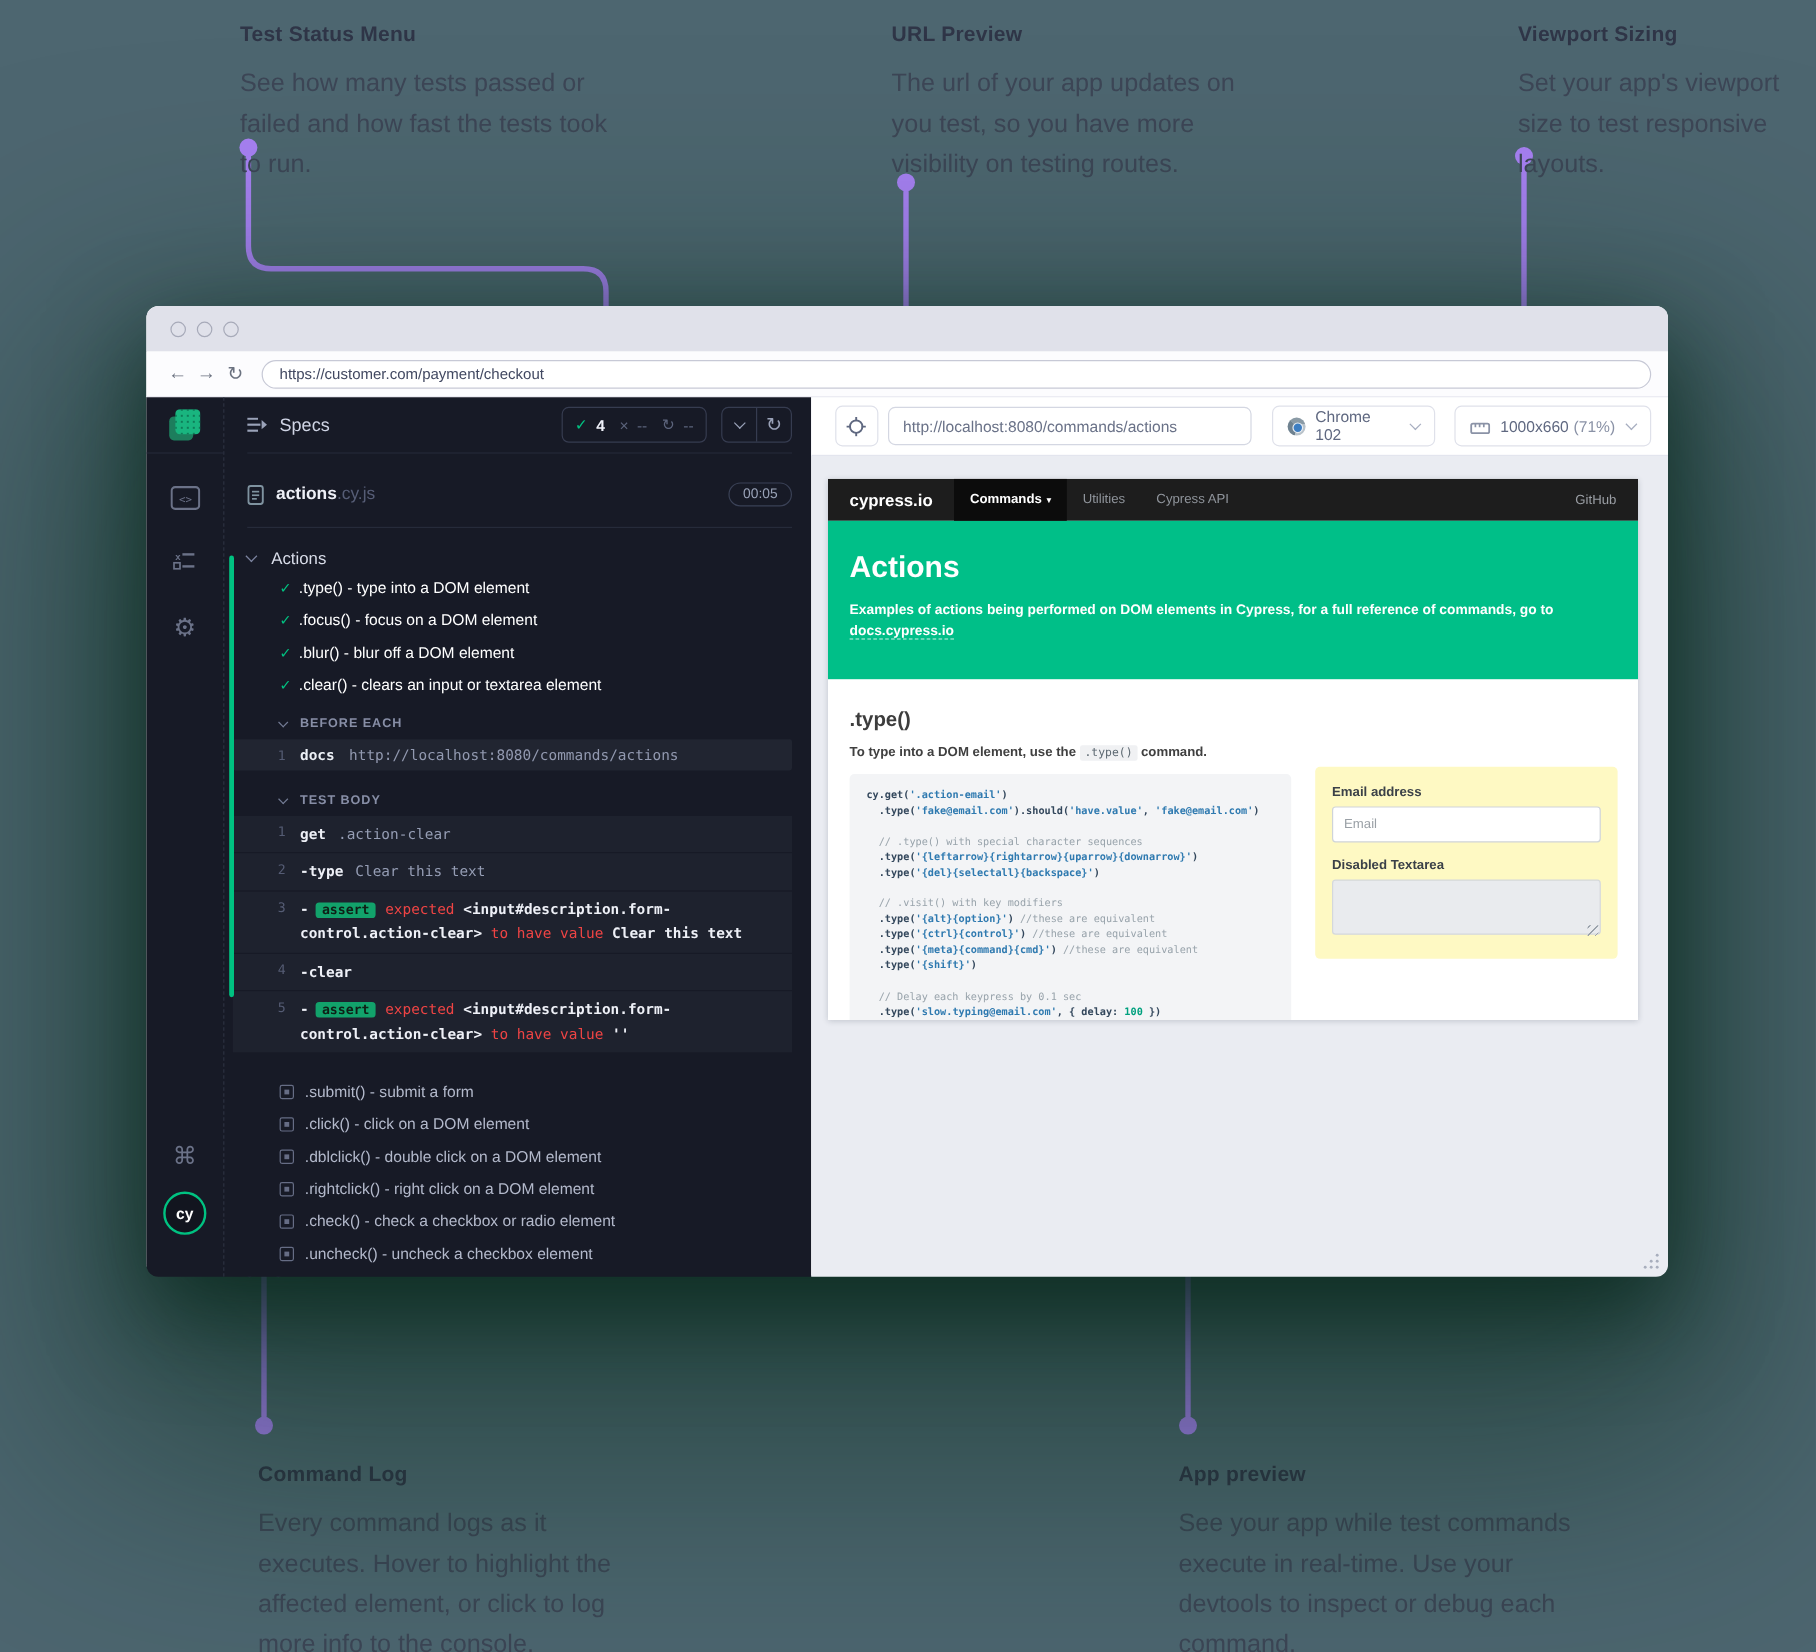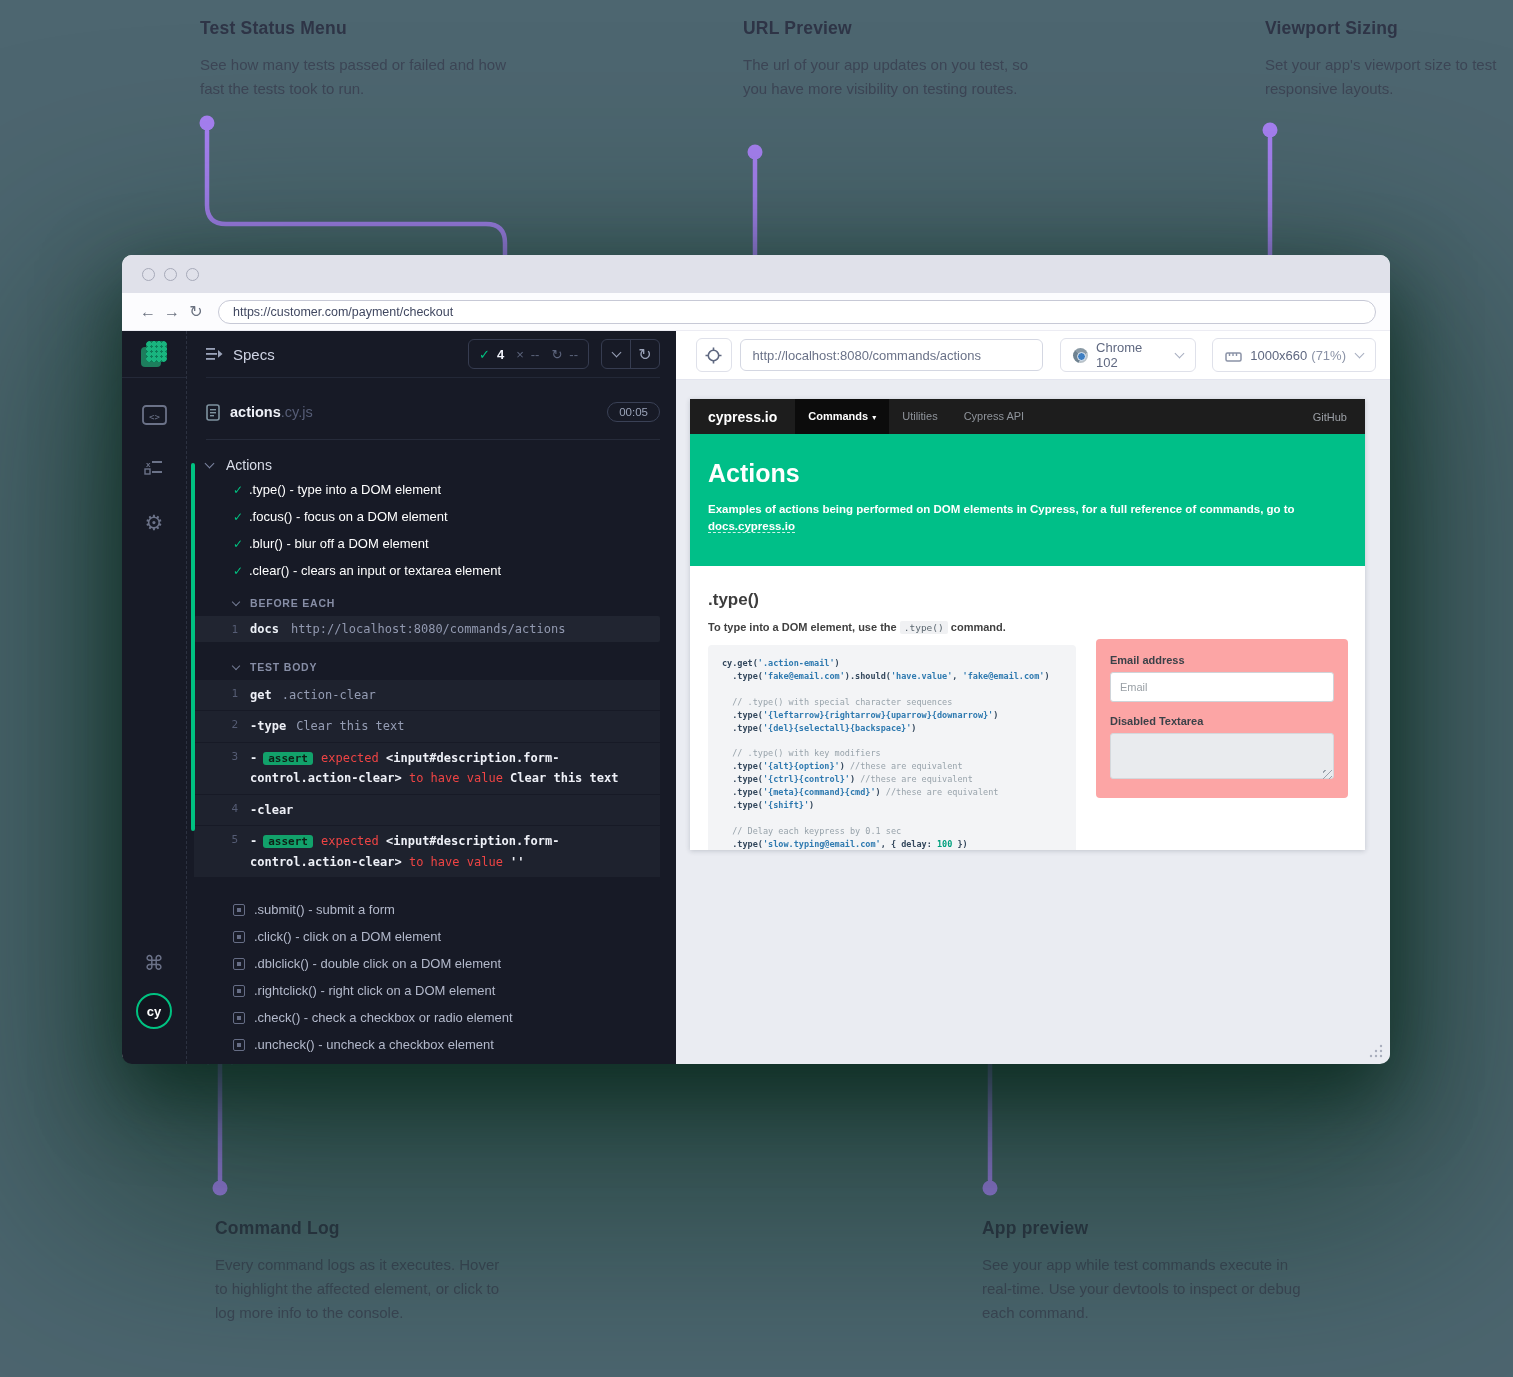--- a/index.html
+++ b/index.html
@@ -1,21 +1,21 @@
 <!DOCTYPE html>
 <html><head>
 <meta charset="utf-8">
 <style>
   html,body{margin:0;padding:0;background:#4d6670;}
   .canvas{position:relative;width:1513px;height:1377px;background:#4d6670;overflow:hidden;
           font-family:"Liberation Sans","DejaVu Sans",sans-serif;}
   
   .anno{position:absolute;}
   .anno h3{margin:0;font-size:17.5px;font-weight:bold;color:#2f3547;letter-spacing:.2px;}
-  .anno p{margin:14px 0 0;font-size:15px;line-height:1.6;color:#3d4656;}
+  .anno p{margin:14px 0 0;font-size:21px;line-height:1.6;color:#3d4656;}
   .arrows{position:absolute;left:0;top:0;pointer-events:none;}
   
   .window{position:absolute;left:122px;top:255px;width:1268px;height:808px;border-radius:10px;
           background:#fff;box-shadow:0 30px 80px rgba(8,40,28,.85),0 90px 220px 60px rgba(10,45,30,.55);}
   .titlebar{height:38px;background:#e0e1ea;border-radius:10px 10px 0 0;display:flex;align-items:center;padding-left:20px;}
   .tl-dot{width:11px;height:11px;border:1.5px solid #a7aab9;border-radius:50%;margin-right:9px;}
   .toolbar{height:37px;background:#fcfcfe;display:flex;align-items:center;padding:0 14px;border-bottom:1px solid #ececf3;}
   .nav-glyph{font-size:16px;color:#6b7280;width:24px;text-align:center;cursor:default;}
   .url-pill{flex:1;height:22px;margin-left:10px;border:1px solid #c7c9d6;border-radius:12px;background:#fff;
             display:flex;align-items:center;padding:0 14px;font-size:12.5px;color:#414861;}
@@ -107,21 +107,21 @@
   .sec-h2{position:absolute;left:18px;top:24px;margin:0;font-size:17px;font-weight:bold;color:#3d3d3d;}
   .sec-intro{position:absolute;left:18px;top:55px;margin:0;font-size:11px;color:#404040;font-weight:bold;}
   .icode{background:#f0f1f3;border-radius:2px;padding:1px 4px;font-family:"DejaVu Sans Mono",monospace;font-size:9.5px;color:#5b6770;font-weight:normal;}
   .code-block{position:absolute;left:18px;top:79px;width:368px;box-sizing:border-box;background:#f3f4f6;border-radius:4px;
               padding:12px 14px;font-family:"DejaVu Sans Mono",monospace;font-size:8.5px;line-height:12.9px;}
   .code-line{white-space:pre;min-height:12.9px;}
   .seg-k{color:#33475c;font-weight:bold;}
   .seg-s{color:#2f7ab0;font-weight:bold;}
   .seg-c{color:#98a3ab;}
   .seg-n{color:#00a07e;font-weight:bold;}
-  .form-card{position:absolute;left:406px;top:73px;width:252px;box-sizing:border-box;background:#fca5a5;border-radius:4px;padding:15px 14px;}
+  .form-card{position:absolute;left:406px;top:73px;width:252px;box-sizing:border-box;background:#fef9c3;border-radius:4px;padding:15px 14px;}
   .f-label{font-size:11px;font-weight:bold;color:#3b4148;}
   .f-input{width:100%;box-sizing:border-box;height:30px;margin-top:6px;border:1px solid #cfd4d9;border-radius:3px;
            padding:0 9px;font-size:11px;color:#3b4148;font-family:"Liberation Sans",sans-serif;}
   .f-input::placeholder{color:#9aa0a6;}
   .f-label2{margin-top:13px;}
   .f-ta-wrap{position:relative;margin-top:6px;}
   .f-ta{width:100%;box-sizing:border-box;height:46px;background:#e9ebee;border:1px solid #d4d8dc;border-radius:3px;resize:none;}
   .ta-grip{position:absolute;right:2px;bottom:4px;width:9px;height:9px;
            background:repeating-linear-gradient(315deg,transparent 0 1.5px,#9aa2ab 1.5px 2.5px,transparent 2.5px 4.5px);}
   .win-grip{position:absolute;right:7px;bottom:5px;}
@@ -416,21 +416,21 @@
                 <span>command.</span>
               </p>
               <div class="code-block" id="code-block">
                   <div class="code-line"><span class="seg-k">cy.get(</span><span class="seg-s">'.action-email'</span><span class="seg-k">)</span></div>
                   <div class="code-line"><span class="seg-k">  .type(</span><span class="seg-s">'fake@email.com'</span><span class="seg-k">).should(</span><span class="seg-s">'have.value'</span><span class="seg-k">, </span><span class="seg-s">'fake@email.com'</span><span class="seg-k">)</span></div>
                   <div class="code-line">&nbsp;</div>
                   <div class="code-line"><span class="seg-c">  // .type() with special character sequences</span></div>
                   <div class="code-line"><span class="seg-k">  .type(</span><span class="seg-s">'{leftarrow}{rightarrow}{uparrow}{downarrow}'</span><span class="seg-k">)</span></div>
                   <div class="code-line"><span class="seg-k">  .type(</span><span class="seg-s">'{del}{selectall}{backspace}'</span><span class="seg-k">)</span></div>
                   <div class="code-line">&nbsp;</div>
-                  <div class="code-line"><span class="seg-c">  // .type() with key modifiers</span></div>
+                  <div class="code-line"><span class="seg-c">  // .visit() with key modifiers</span></div>
                   <div class="code-line"><span class="seg-k">  .type(</span><span class="seg-s">'{alt}{option}'</span><span class="seg-k">) </span><span class="seg-c">//these are equivalent</span></div>
                   <div class="code-line"><span class="seg-k">  .type(</span><span class="seg-s">'{ctrl}{control}'</span><span class="seg-k">) </span><span class="seg-c">//these are equivalent</span></div>
                   <div class="code-line"><span class="seg-k">  .type(</span><span class="seg-s">'{meta}{command}{cmd}'</span><span class="seg-k">) </span><span class="seg-c">//these are equivalent</span></div>
                   <div class="code-line"><span class="seg-k">  .type(</span><span class="seg-s">'{shift}'</span><span class="seg-k">)</span></div>
                   <div class="code-line">&nbsp;</div>
                   <div class="code-line"><span class="seg-c">  // Delay each keypress by 0.1 sec</span></div>
                   <div class="code-line"><span class="seg-k">  .type(</span><span class="seg-s">'slow.typing@email.com'</span><span class="seg-k">, { delay: </span><span class="seg-n">100</span><span class="seg-k"> })</span></div>
                 </div>
               <div class="form-card">
                 <div class="f-label">Email address</div>

